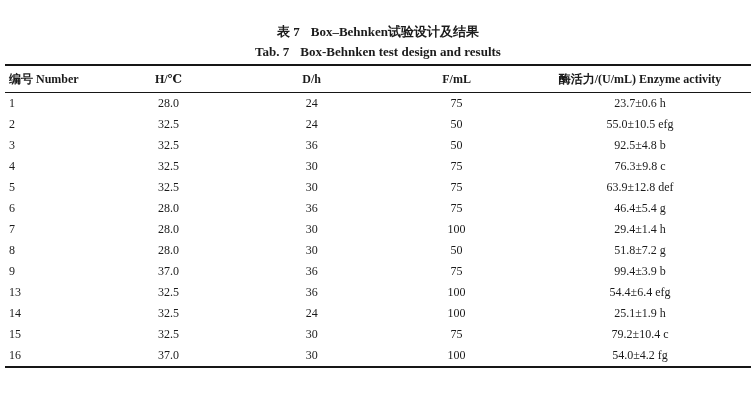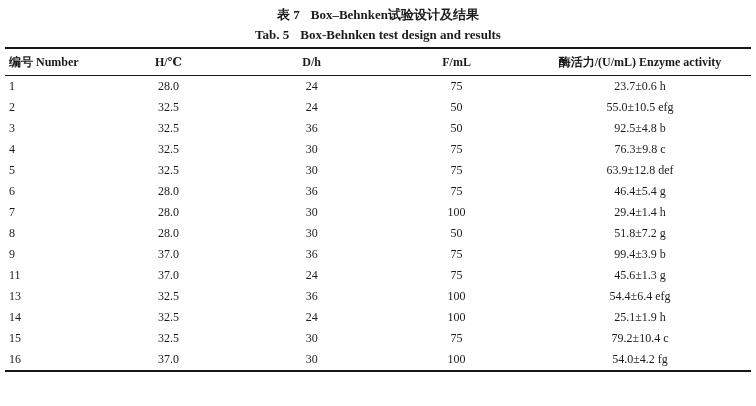--- a/index.html
+++ b/index.html
@@ -13,21 +13,21 @@
     color: #1b1b1b;
     font-family: "Liberation Serif", "DejaVu Serif", serif;
     overflow: hidden;
   }
   .caption {
     text-align: center;
     font-weight: bold;
     font-size: 13px;
     line-height: 16px;
   }
-  .caption-zh { padding-top: 7px; }
+  .caption-zh { padding-top: 24px; }
   .caption-en { padding-top: 4px; }
   .cap-text { margin-left: 11px; }
   table {
     width: 746px;
     margin: 4px auto 0 auto;
     border-collapse: collapse;
     table-layout: fixed;
     font-size: 12px;
     border-top: 2px solid #161616;
     border-bottom: 2px solid #161616;
@@ -59,21 +59,21 @@
   .col-activity { width: 30%; margin-top: 8px; }
 </style>
 </head>
 <body>
 
 <div class="caption caption-zh">
   <span>表 7</span><span class="cap-text">Box–Behnken试验设计及结果</span>
 </div>
 
 <div class="caption caption-en">
-  <span>Tab. 5</span><span class="cap-text">Box-Behnken test design and results</span>
+  <span>Tab. 7</span><span class="cap-text">Box-Behnken test design and results</span>
 </div>
 
 <table>
   <thead>
     <tr>
       <th class="col-number">编号 Number</th>
       <th class="col-h">H/℃</th>
       <th class="col-d">D/h</th>
       <th class="col-f">F/mL</th>
       <th class="col-activity">酶活力/(U/mL) Enzyme activity</th>
@@ -147,27 +147,20 @@
 
       <tr>
         <td class="col-number">9</td>
         <td class="col-h">37.0</td>
         <td class="col-d">36</td>
         <td class="col-f">75</td>
         <td class="col-activity">99.4±3.9 b</td>
       </tr>
 
 
-      <tr>
-        <td class="col-number">11</td>
-        <td class="col-h">37.0</td>
-        <td class="col-d">24</td>
-        <td class="col-f">75</td>
-        <td class="col-activity">45.6±1.3 g</td>
-      </tr>
 
 
       <tr>
         <td class="col-number">13</td>
         <td class="col-h">32.5</td>
         <td class="col-d">36</td>
         <td class="col-f">100</td>
         <td class="col-activity">54.4±6.4 efg</td>
       </tr>
 

